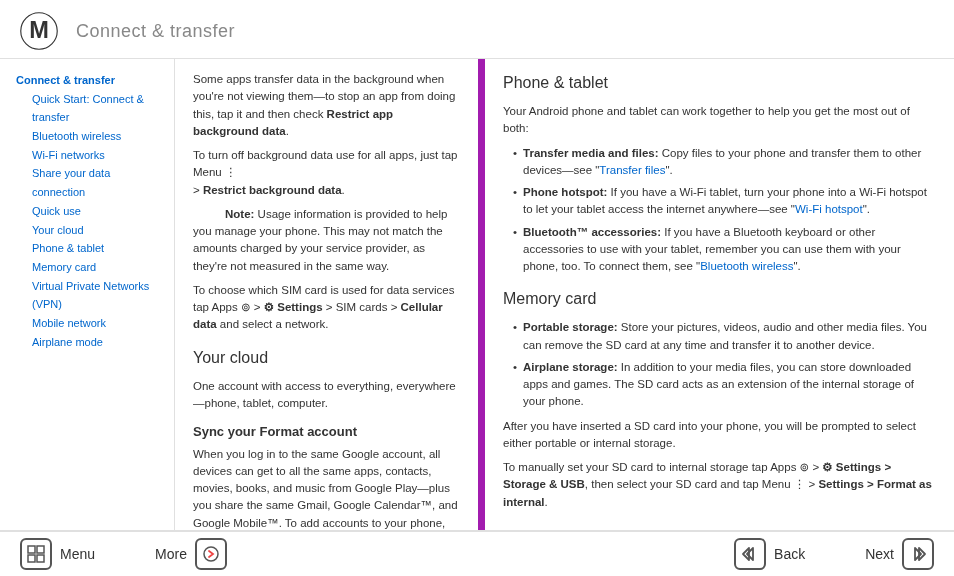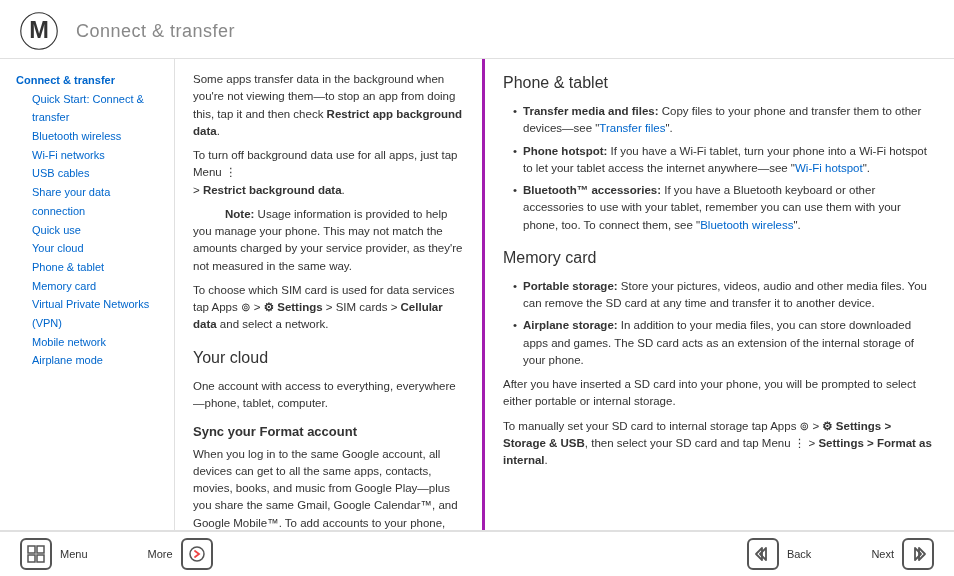--- a/index.html
+++ b/index.html
@@ -48,21 +48,21 @@
       color: #0066cc;
       text-decoration: none;
       line-height: 1.7;
       cursor: pointer;
     }
     .sidebar a.indent { padding-left: 8px; margin-left: 8px; }
     .center-col {
       width: 310px;
       padding: 12px 18px;
       overflow-y: auto;
-      border-right: 3px solid #a21caf;
+      border-right: 7px solid #a21caf;
       font-size: 11.5px;
       line-height: 1.5;
       color: #333;
     }
     .right-col {
       flex: 1;
       padding: 12px 18px;
       overflow-y: auto;
       font-size: 11.5px;
       line-height: 1.5;
@@ -109,21 +109,21 @@
       height: 32px;
       border: 2px solid #555;
       border-radius: 6px;
       display: flex;
       align-items: center;
       justify-content: center;
       font-size: 14px;
       color: #555;
     }
     .footer-btn-label {
-      font-size: 11px;
+      font-size: 14px;
       color: #333;
       font-weight: 500;
     }
     .footer-right-btn {
       width: 32px;
       height: 32px;
       border: 2px solid #555;
       border-radius: 6px;
       display: flex;
       align-items: center;
@@ -144,21 +144,20 @@
   <span class="header-title">Connect &amp; transfer</span>
 </div>
 
 <div class="main-content">
 
   <div class="sidebar">
     <a style="font-weight:700;color:#0066cc;">Connect &amp; transfer</a>
     <a class="indent">Quick Start: Connect &amp; transfer</a>
     <a class="indent">Bluetooth wireless</a>
     <a class="indent">Wi-Fi networks</a>
-    <a class="indent">USB cables</a>
     <a class="indent">Share your data connection</a>
     <a class="indent">Quick use</a>
     <a class="indent">Your cloud</a>
     <a class="indent">Phone &amp; tablet</a>
     <a class="indent">Memory card</a>
     <a class="indent">Virtual Private Networks (VPN)</a>
     <a class="indent">Mobile network</a>
     <a class="indent">Airplane mode</a>
   </div>
 
@@ -170,20 +169,21 @@
 
     <div class="section-title">Your cloud</div>
     <p>One account with access to everything, everywhere—phone, tablet, computer.</p>
 
     <div class="subsection-title">Sync your Format account</div>
     <p>When you log in to the same Google account, all devices can get to all the same apps, contacts, movies, books, and music from Google Play—plus you share the same Gmail, Google Calendar™, and Google Mobile™. To add accounts to your phone, tap Apps ⊚ &gt; , then tap  &gt; .</p>
   </div>
 
   <div class="right-col">
     <div class="section-title">Phone &amp; tablet</div>
+    <p>Your Android phone and tablet can work together to help you get the most out of both:</p>
     <div class="bullet-list">
       <div class="bullet-item">
         <span class="bullet-dot">•</span>
         <span><span class="bold">Transfer media and files:</span> Copy files to your phone and transfer them to other devices—see "<span class="link-text">Transfer files</span>".</span>
       </div>
       <div class="bullet-item">
         <span class="bullet-dot">•</span>
         <span><span class="bold">Phone hotspot:</span> If you have a Wi-Fi tablet, turn your phone into a Wi-Fi hotspot to let your tablet access the internet anywhere—see "<span class="link-text">Wi-Fi hotspot</span>".</span>
       </div>
       <div class="bullet-item">

